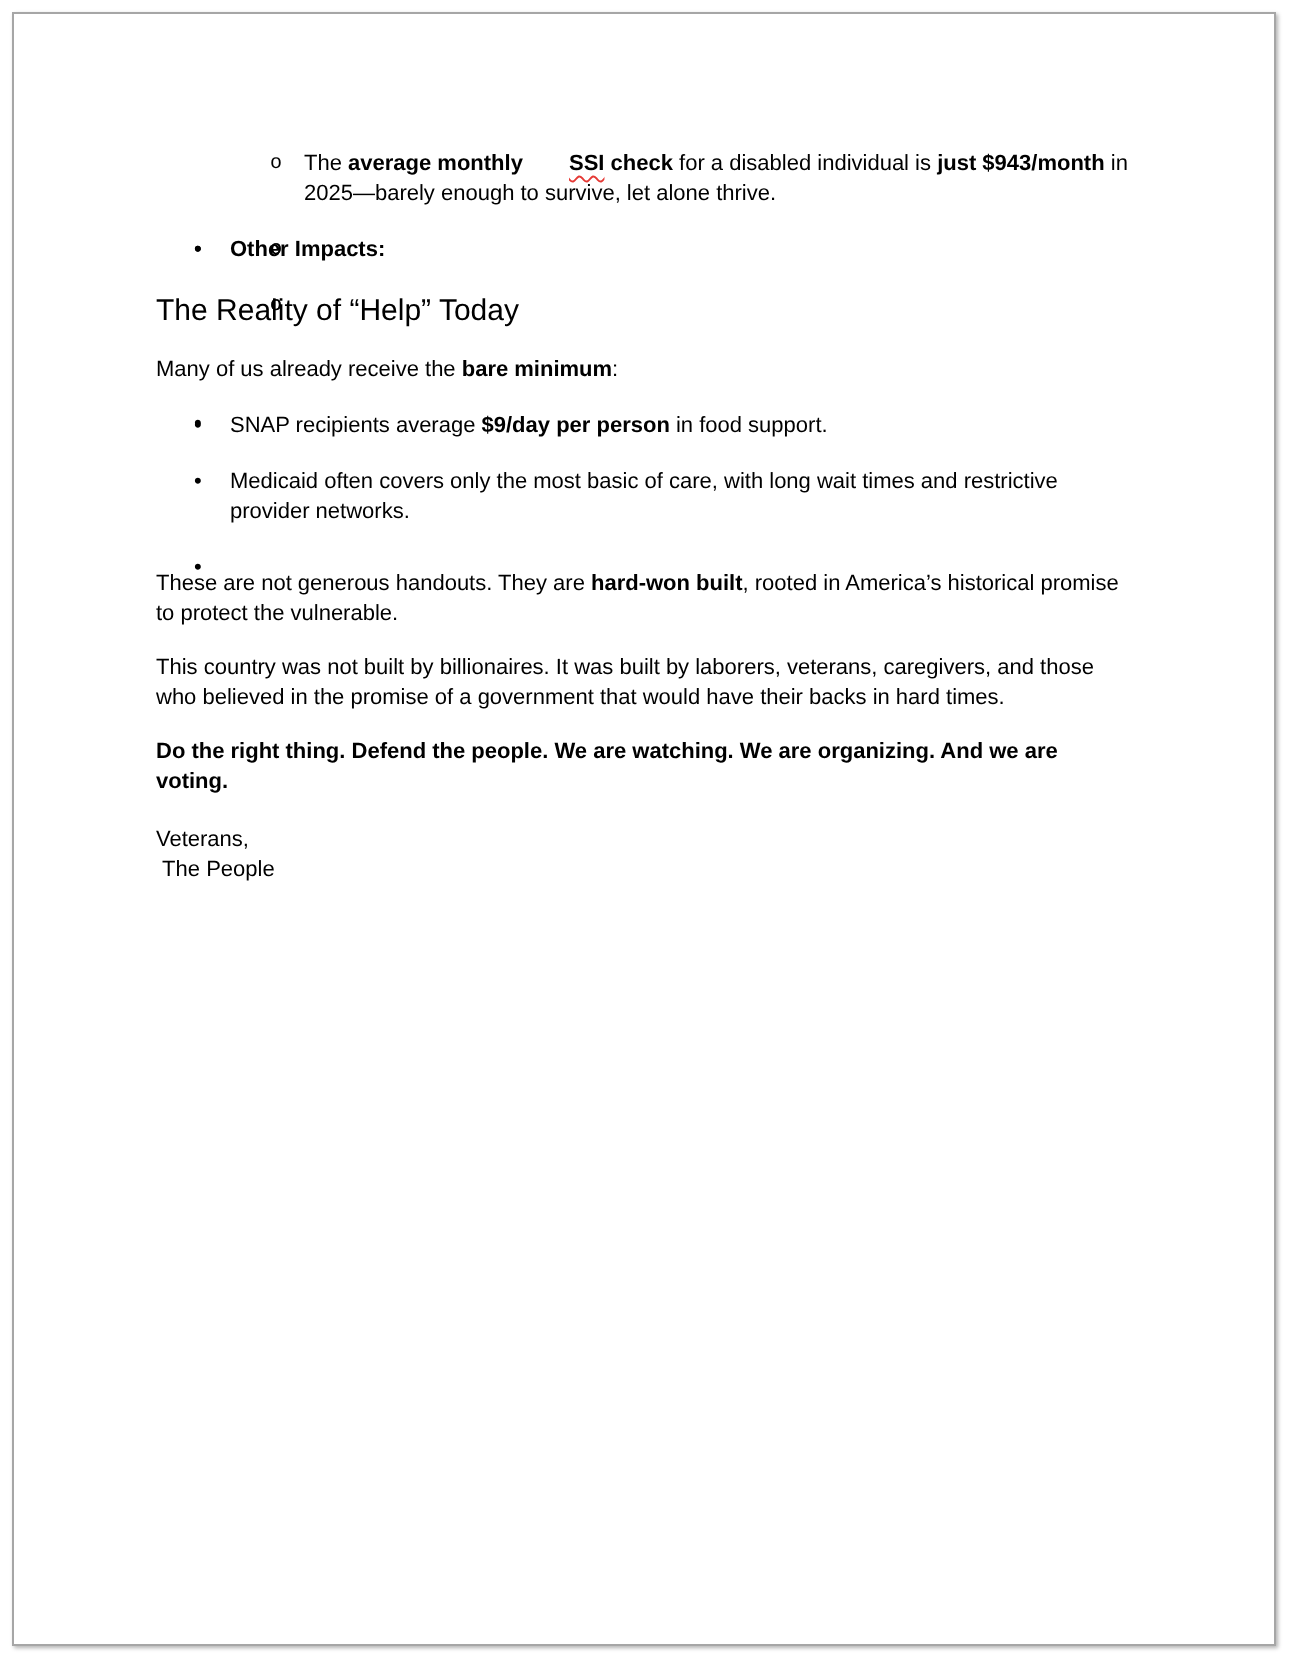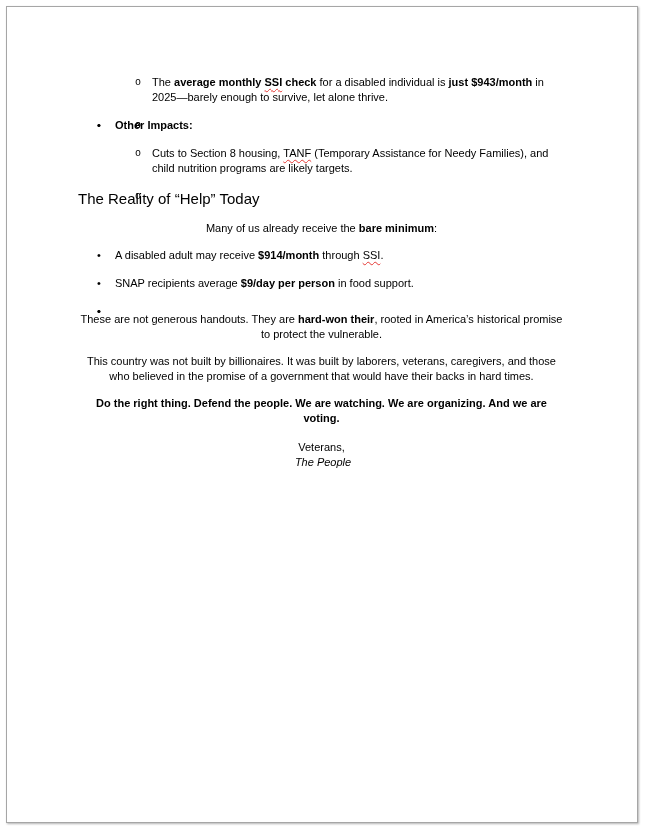--- a/index.html
+++ b/index.html
@@ -35,38 +35,39 @@
   
   .li { position: relative; padding-left: 37px; margin: 0 0 13px 0; }
   .li.sub { padding-left: 74px; }
   .marker { position: absolute; left: 19px; top: 0; }
   .li.sub .marker {
     left: 57px;
     font-family: "Liberation Mono", monospace;
     font-size: 10px;
   }
   
-  .para { margin: 0 0 12px 0; text-align: center; }
+  .para { margin: 0 0 12px 0; }
   .h2 {
     font-size: 15px;
     line-height: 20px;
     font-weight: normal;
     margin: 8px 0 12px 0;
   }
   .gap-top { margin-top: 21px; }
   .sig { margin-top: 14px; }
   
   .b { font-weight: bold; }
-  .i { font-style: italic; }
+  .i { }
   .sq {
     text-decoration-line: underline;
     text-decoration-style: wavy;
     text-decoration-color: #e53935;
     text-decoration-thickness: 1px;
     text-underline-offset: 2px;
+    margin-left: 20px;
   }
 </style>
 </head>
 <body>
 
 <div class="canvas">
   <div class="page">
     <div class="content">
 
       <div class="li sub">
@@ -86,50 +87,49 @@
         <span class="marker">o</span>
       </div>
 
       <div class="li l1">
         <span class="marker">•</span>
         <span class="txt"><span class="b">Other Impacts:</span></span>
       </div>
 
       <div class="li sub">
         <span class="marker">o</span>
-        <span class="txt"><span>Cuts to Section 8 housing, </span><span class="sq">TANF</span><span> (Temporary Assistance for Needy Families), and child nutrition programs are likely targets.</span></span>
       </div>
 
       <div class="li sub">
         <span class="marker">o</span>
       </div>
 
       <h2 class="h2">The Reality of “Help” Today</h2>
 
       <p class="para"><span>Many of us already receive the </span><span class="b">bare minimum</span><span>:</span></p>
 
       <div class="li l1">
         <span class="marker">•</span>
-        <span class="txt"><span>A disabled adult may receive </span><span class="b">$914/month</span><span> through </span><span class="sq">SSI</span><span>.</span></span>
       </div>
 
       <div class="li l1">
         <span class="marker">•</span>
         <span class="txt"><span>SNAP recipients average </span><span class="b">$9/day per person</span><span> in food support.</span></span>
       </div>
 
       <div class="li l1">
         <span class="marker">•</span>
+        <span class="txt"><span>Medicaid often covers only the most basic of care, with long wait times and restrictive provider networks.</span></span>
       </div>
 
       <div class="li l1">
         <span class="marker">•</span>
       </div>
 
-      <p class="para gap-top"><span>These are not generous handouts. They are </span><span class="b">hard-won their</span><span>, rooted in America’s historical promise to protect the vulnerable.</span></p>
+      <p class="para gap-top"><span>These are not generous handouts. They are </span><span class="b">hard-won built</span><span>, rooted in America’s historical promise to protect the vulnerable.</span></p>
 
       <p class="para"><span>This country was not built by billionaires. It was built by laborers, veterans, caregivers, and those who believed in the promise of a government that would have their backs in hard times.</span></p>
 
 
       <p class="para"><span class="b">Do the right thing. Defend the people. We are watching. We are organizing. And we are voting.</span></p>
 
       <p class="para sig"><span>Veterans,</span><br><span class="i">&nbsp;The People</span></p>
 
     </div>
   </div>

